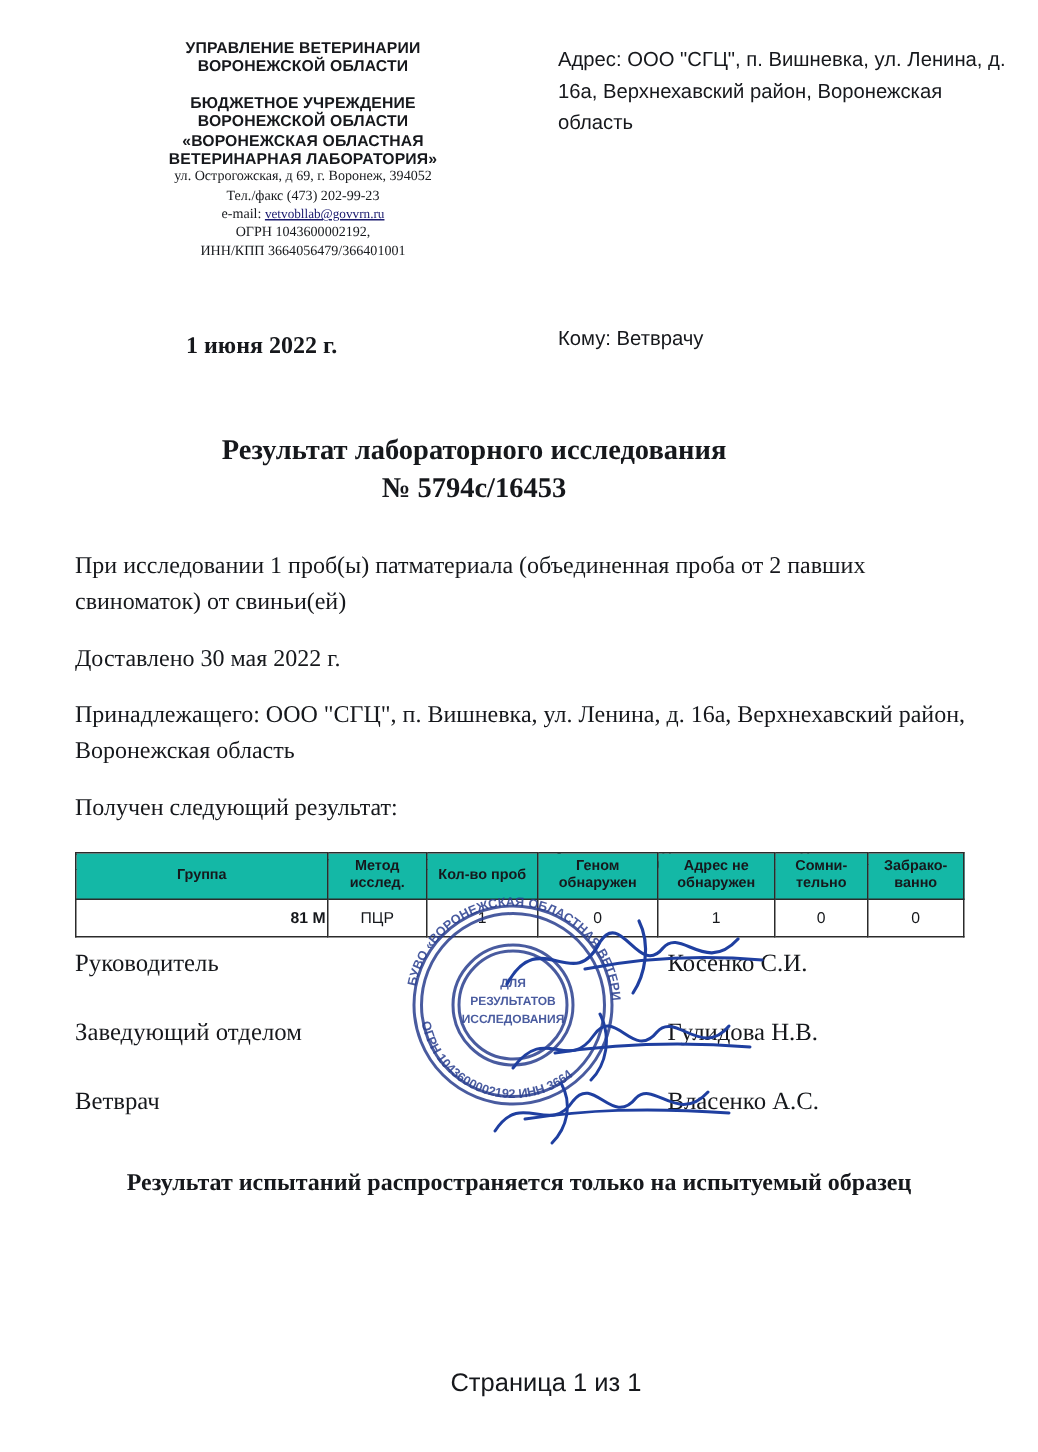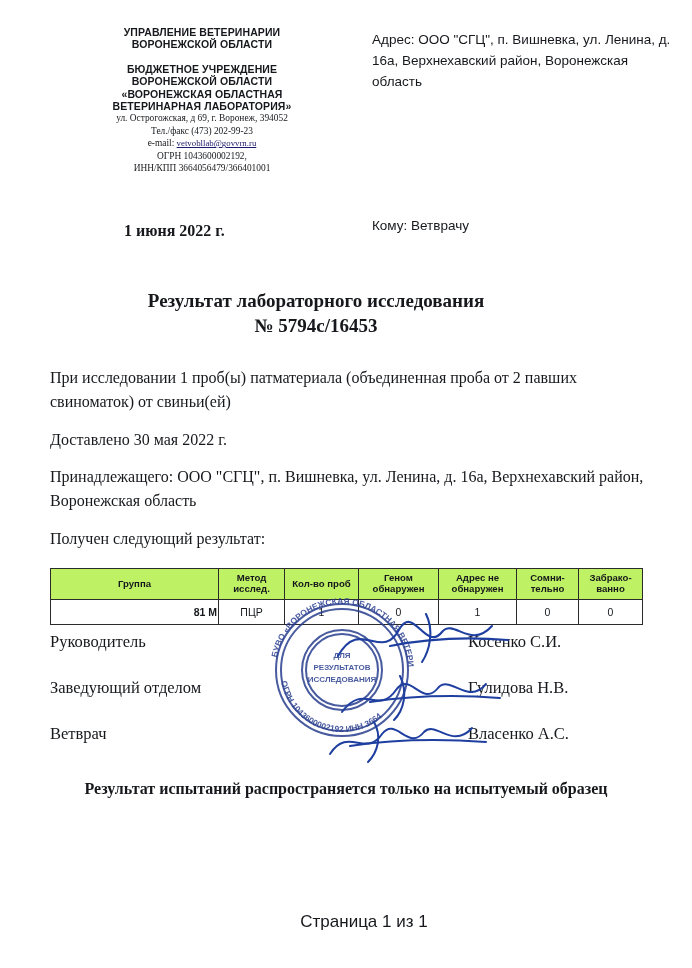--- a/index.html
+++ b/index.html
@@ -120,21 +120,21 @@
     left: 50px;
     top: 568px;
     width: 592px;
   }
   table.res {
     border-collapse: collapse;
     width: 592px;
     table-layout: fixed;
   }
   table.res th {
-    background: #bef264;
+    background: #14b8a6;
     border: 1px solid #2b2b2b;
     font-family: "Liberation Sans", sans-serif;
     font-size: 9.6px;
     font-weight: bold;
     padding: 2px 1px;
     text-align: center;
     line-height: 1.12;
     height: 26px;
     vertical-align: middle;
   }
@@ -164,21 +164,21 @@
     position: relative;
     height: 46px;
   }
   .sign-role {
     position: absolute;
     left: 0;
     top: 0;
   }
   .sign-name {
     position: absolute;
-    left: 418px;
+    left: 395px;
     top: 0;
   }
 
   
   .stamp {
     position: absolute;
     left: 258px;
     top: 586px;
     width: 168px;
     height: 168px;

